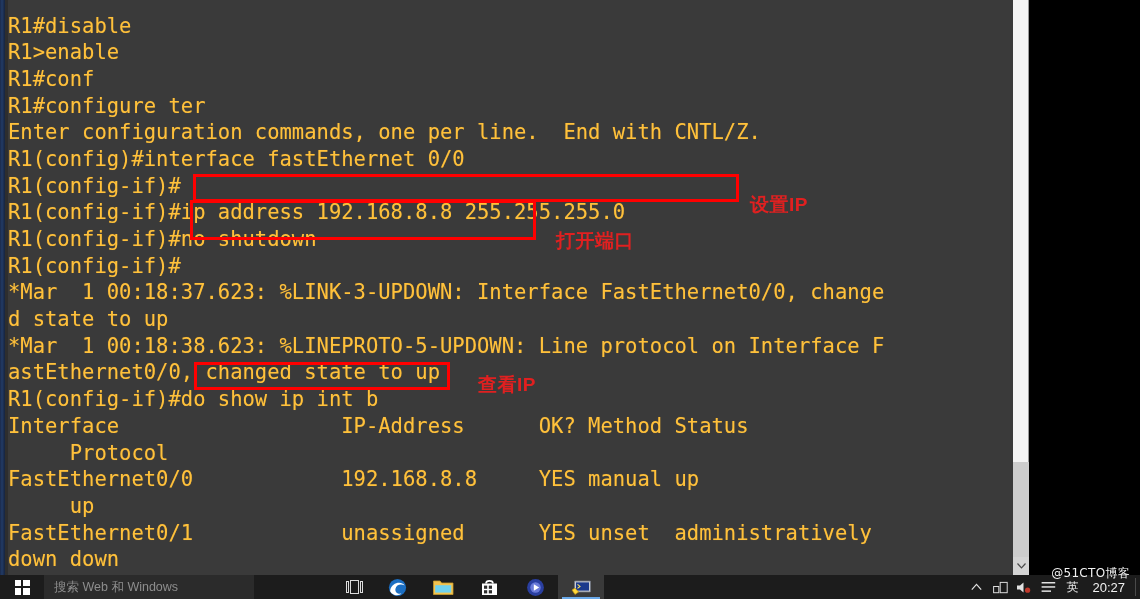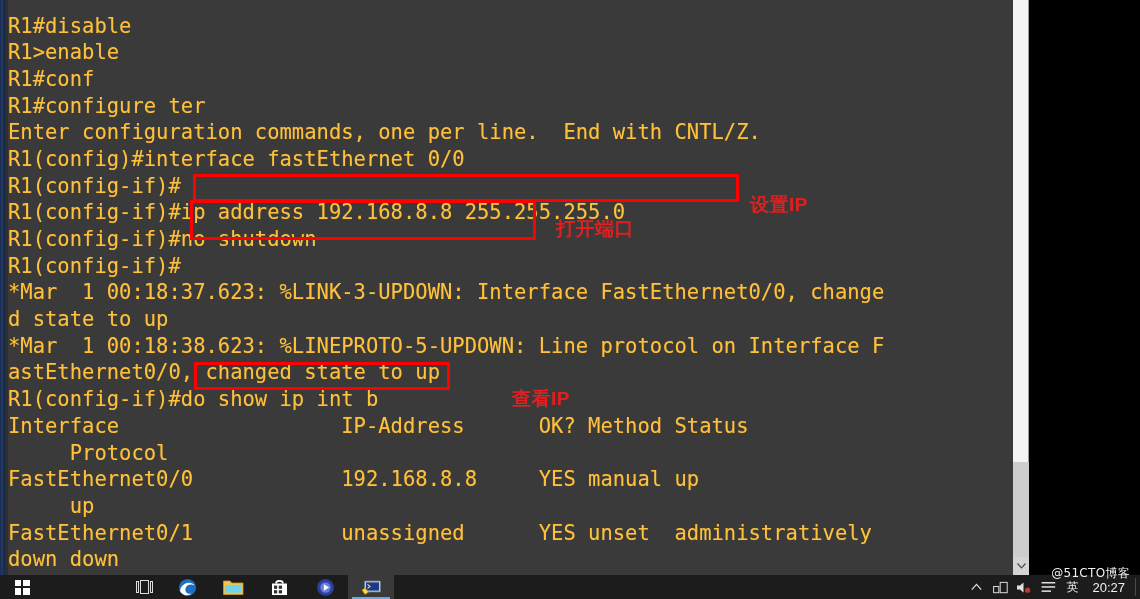--- a/index.html
+++ b/index.html
@@ -68,22 +68,22 @@
   .annot {
     position: absolute;
     color: #e02020;
     font-family: Liberation Sans, sans-serif;
     font-size: 19px;
     font-weight: 600;
     letter-spacing: 0.5px;
     white-space: nowrap;
   }
   #annot-setip   { left: 750px; top: 192px; }
-  #annot-openport{ left: 556px; top: 216px; }
-  #annot-viewip  { left: 478px; top: 386px; margin-left: 34px; }
+  #annot-openport{ left: 556px; top: 228px; }
+  #annot-viewip  { left: 478px; top: 372px; }
 
   
   #scrollbar {
     position: absolute;
     left: 1013px;
     top: 0;
     width: 16px;
     height: 575px;
     background: #c8c8c8;
   }
@@ -253,20 +253,23 @@
 
     <div id="start-button">
       <span class="win-logo">
         <i></i>
           <i></i>
           <i></i>
           <i></i>
       </span>
     </div>
 
+    <div id="search-box">
+      <span id="search-placeholder">搜索 Web 和 Windows</span>
+    </div>
 
     <div class="tb-spacer-left"></div>
 
     <div id="taskview-button">
       <svg width="17" height="14" viewBox="0 0 17 14">
         <rect x="0.5" y="1.5" width="2" height="11" stroke="#dcdcdc" stroke-width="1" fill="none"></rect>
         <rect x="4.5" y="0.5" width="8" height="13" stroke="#dcdcdc" stroke-width="1" fill="none"></rect>
         <rect x="14.5" y="1.5" width="2" height="11" stroke="#dcdcdc" stroke-width="1" fill="none"></rect>
       </svg>
     </div>

